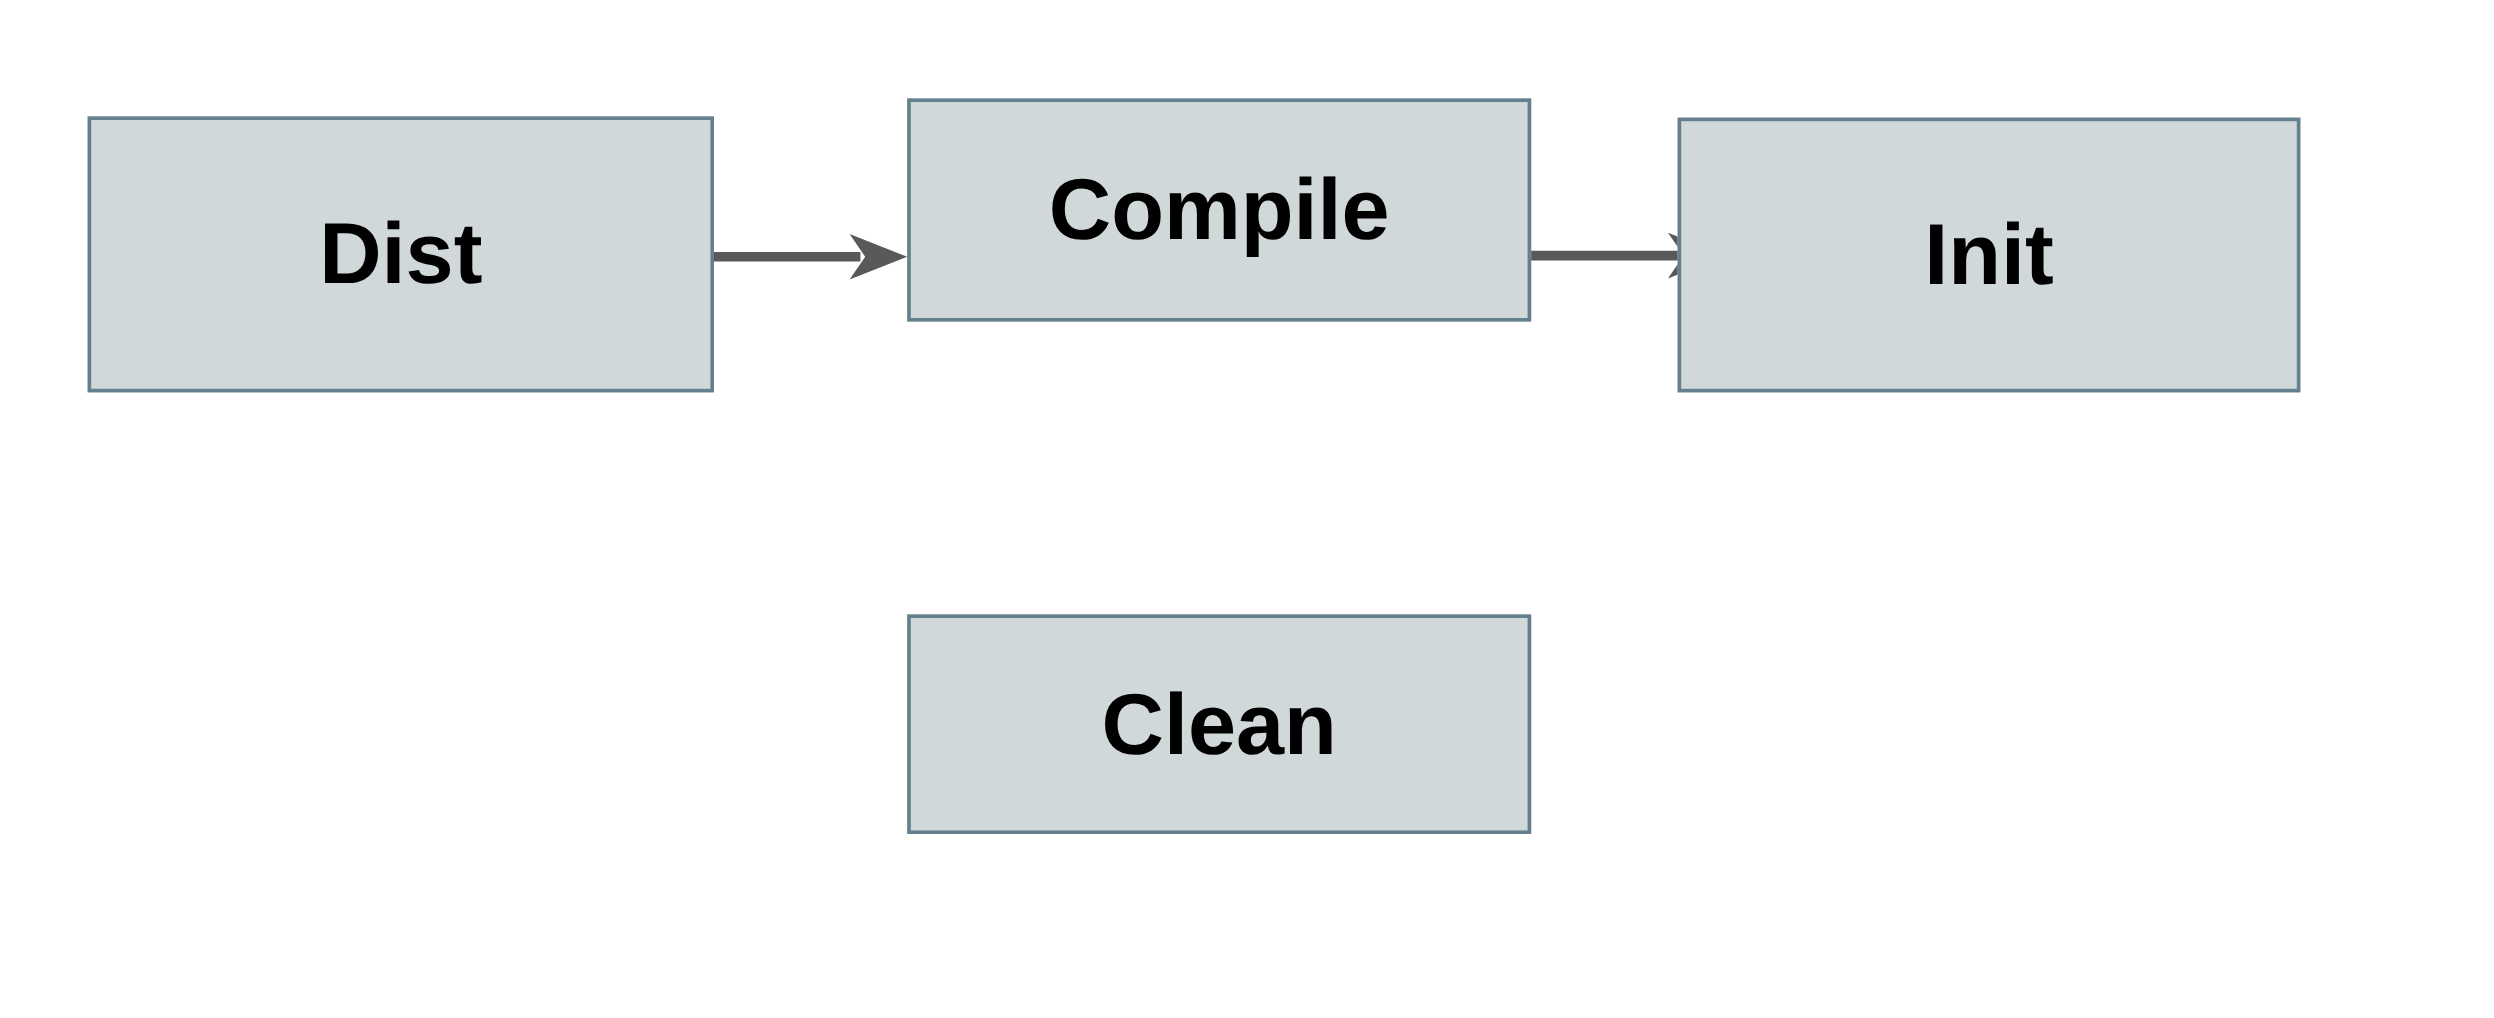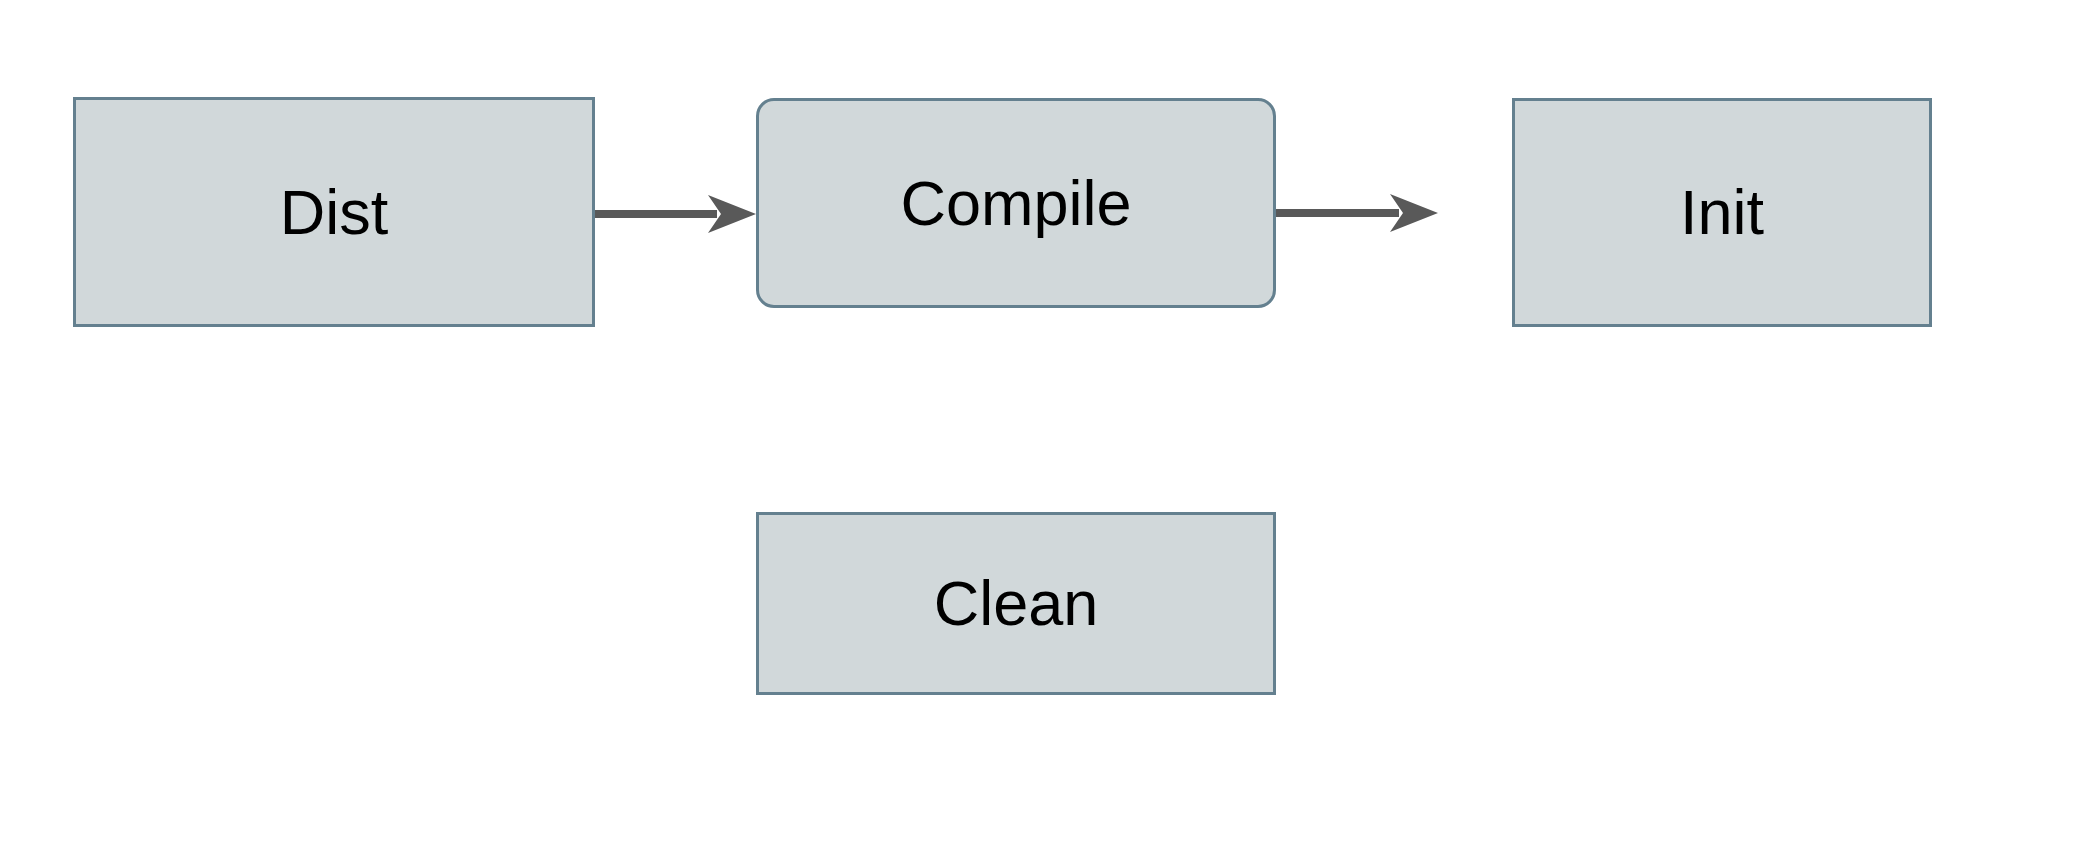--- a/index.html
+++ b/index.html
@@ -18,30 +18,30 @@
   .node {
     position: absolute;
     box-sizing: border-box;
     background: var(--node-fill, #d1d8da);
     border: 3px solid var(--node-border, #64808f);
     display: flex;
     align-items: center;
     justify-content: center;
   }
   .node-label {
-    font-size: 63px;
-    font-weight: 400;
+    font-size: 72px;
+    font-weight: 700;
     line-height: 1;
     color: var(--text, #000000);
     white-space: nowrap;
     text-align: center;
   }
   #node-dist    { left: 73px;   top: 97px;  width: 522px; height: 230px; }
-  #node-compile { left: 756px;  top: 98px;  width: 520px; height: 210px; border-radius: 18px; }
-  #node-init    { left: 1512px; top: 98px;  width: 420px; height: 229px; }
+  #node-compile { left: 756px;  top: 82px;  width: 520px; height: 186px; }
+  #node-init    { left: 1398px; top: 98px;  width: 519px; height: 229px; }
   #node-clean   { left: 756px;  top: 512px; width: 520px; height: 183px; }
 
   .edge {
     position: absolute;
     overflow: visible;
   }
   #edge-dist-compile { left: 595px;  top: 192px; }
   #edge-compile-init { left: 1276px; top: 191px; }
   .edge line    { stroke: var(--arrow, #595959); stroke-width: 8; }
   .edge polygon { fill: var(--arrow, #595959); }

